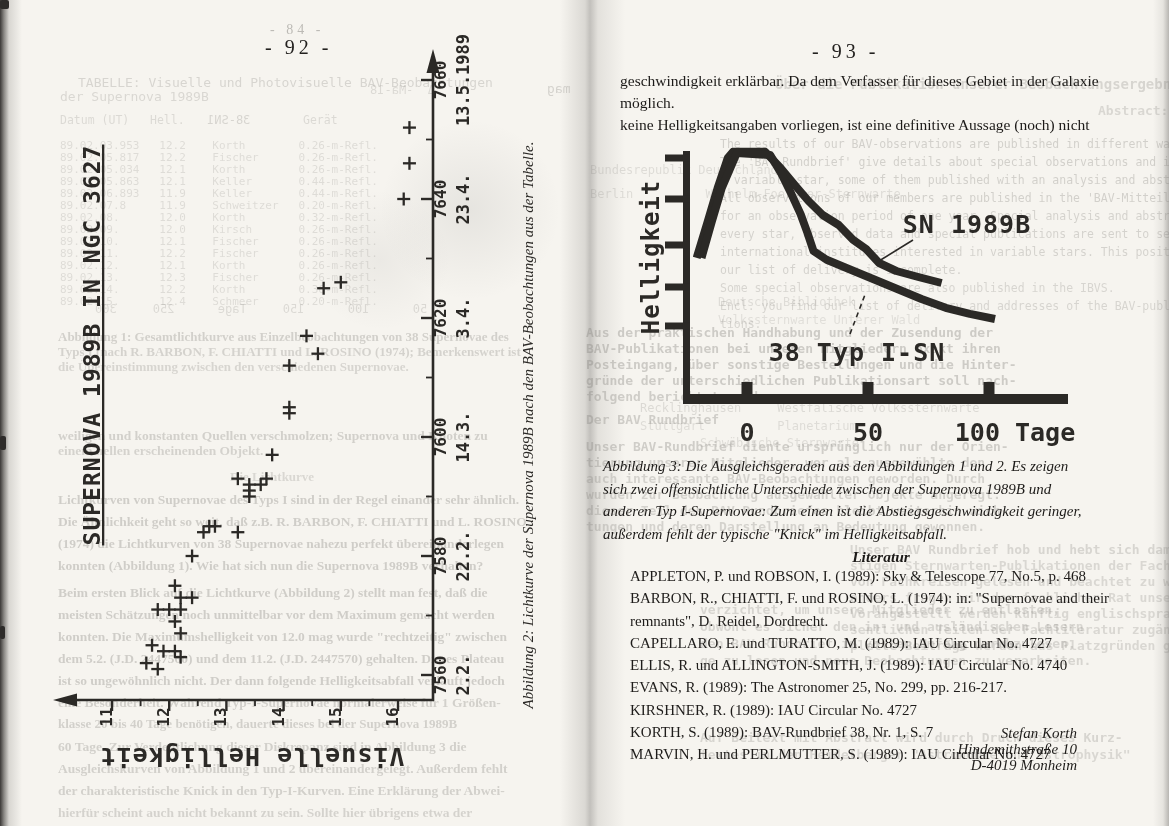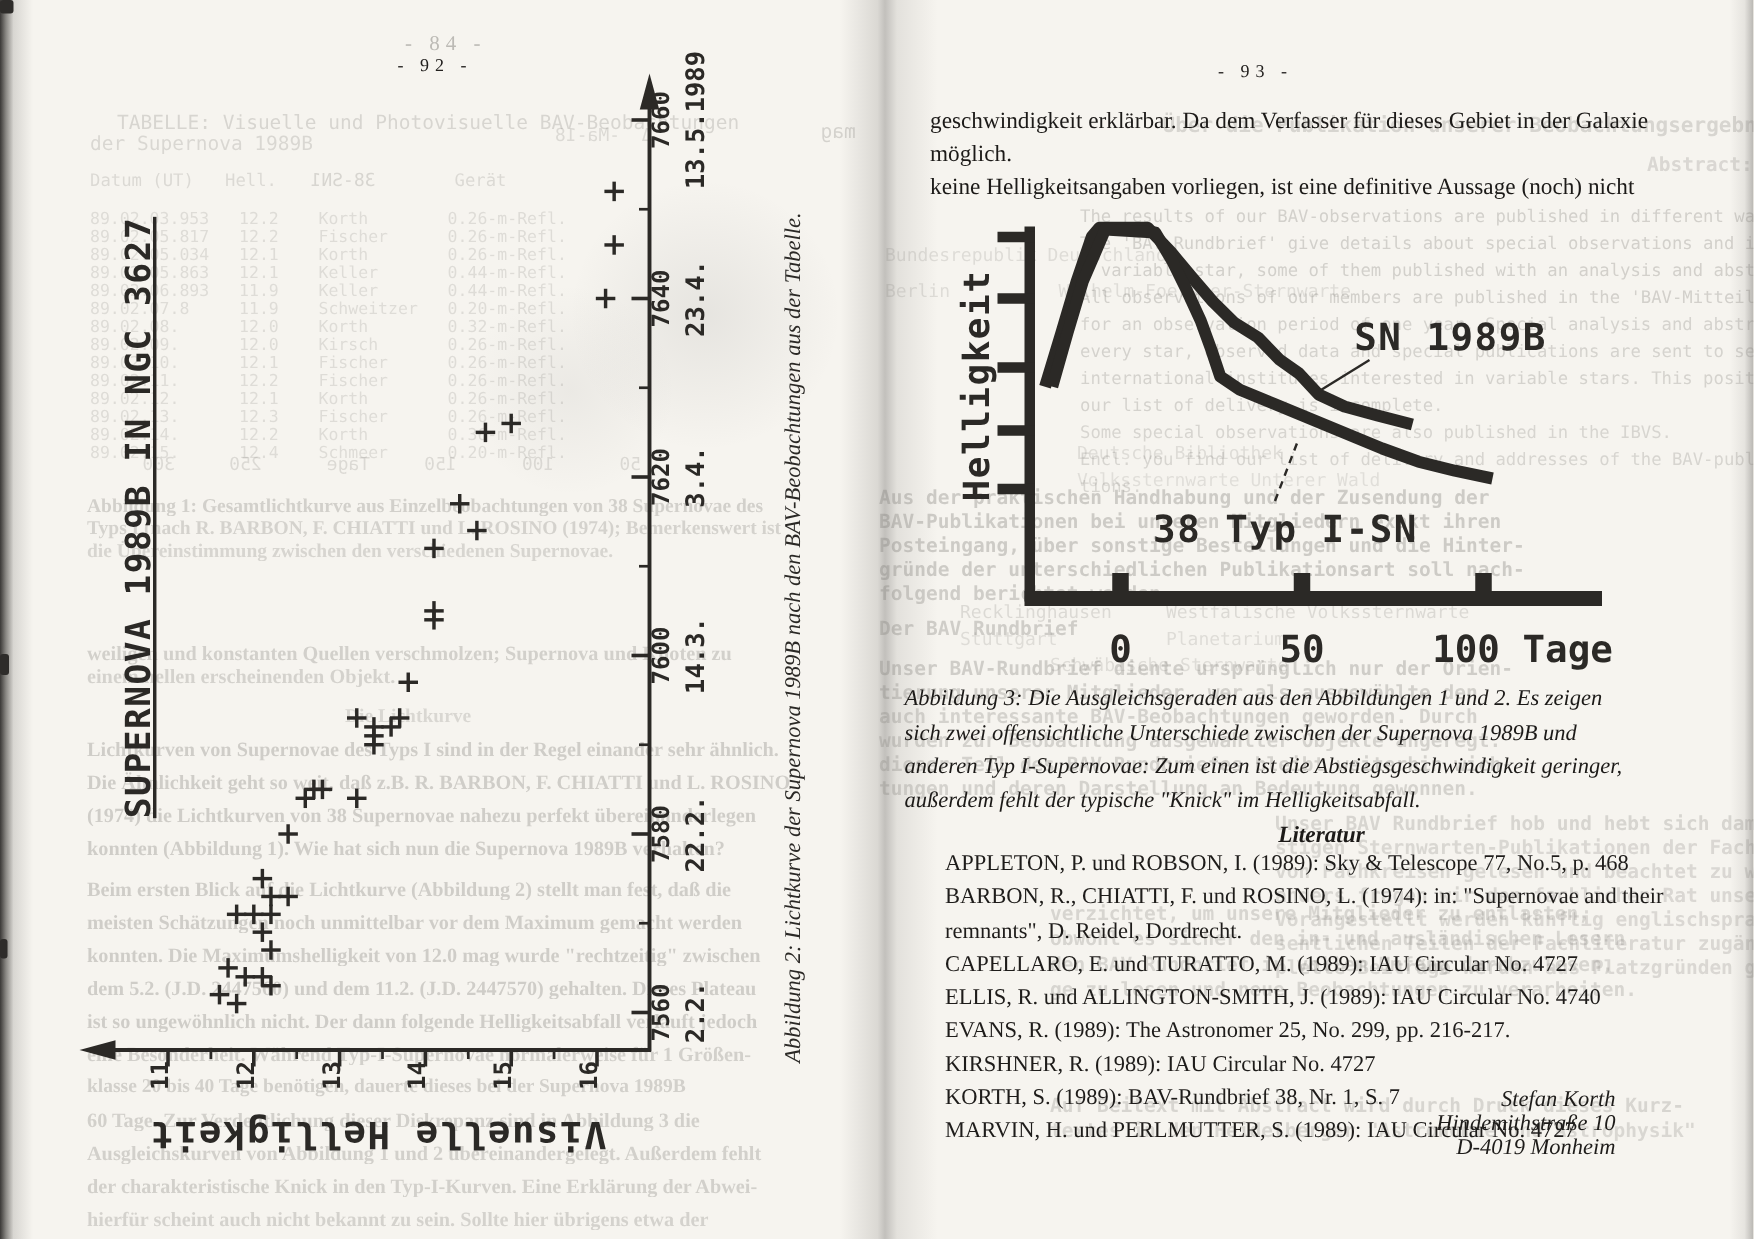--- a/index.html
+++ b/index.html
@@ -12,21 +12,21 @@
   #sheet{position:absolute;left:0;top:0;width:1169px;height:826px;
     background:
       radial-gradient(circle at 470px 210px, rgba(90,90,90,0.10), rgba(90,90,90,0) 90px),
       radial-gradient(circle at 380px 260px, rgba(90,90,90,0.07), rgba(90,90,90,0) 70px),
       linear-gradient(to right,#3a3836 0px,#8a8884 4px,rgba(160,158,154,0.35) 9px,rgba(244,242,237,0) 22px),
       linear-gradient(to right,rgba(0,0,0,0) 560px,rgba(120,118,114,0.22) 585px,rgba(60,58,56,0.28) 590px,rgba(140,138,134,0.18) 598px,rgba(0,0,0,0) 625px),
       linear-gradient(to left,#b8b6b2 0px,rgba(200,198,194,0.35) 6px,rgba(244,242,237,0) 16px),
       #f6f4ef;
   }
   .nick{position:absolute;left:0;background:#2e2c2a;border-radius:2px;}
-  .pgnum{position:absolute;font-size:12px;letter-spacing:4px;color:#23211f;}
+  .pgnum{position:absolute;font-size:20px;letter-spacing:4px;color:#23211f;}
   .ghost{position:absolute;color:#8d8b86;}
   .bleed{position:absolute;color:#807e79;white-space:pre;line-height:1.15;}
   .prose{position:absolute;font-size:15.5px;line-height:22px;text-align:justify;color:#1c1a18;}
   .caption{position:absolute;font-style:italic;font-size:15px;line-height:22.5px;color:#1c1a18;}
   .lit-head{position:absolute;font-weight:bold;font-size:15.5px;color:#1c1a18;}
   #literature-list{position:absolute;left:630px;top:565px;width:515px;margin:0;padding:0;list-style:none;}
   #literature-list li{font-size:15px;line-height:22.3px;white-space:nowrap;}
   #signature{position:absolute;right:92px;top:726px;text-align:right;font-style:italic;font-size:15px;line-height:15.5px;}
   #signature div{margin-bottom:0.5px;}
   svg text{user-select:none;}

